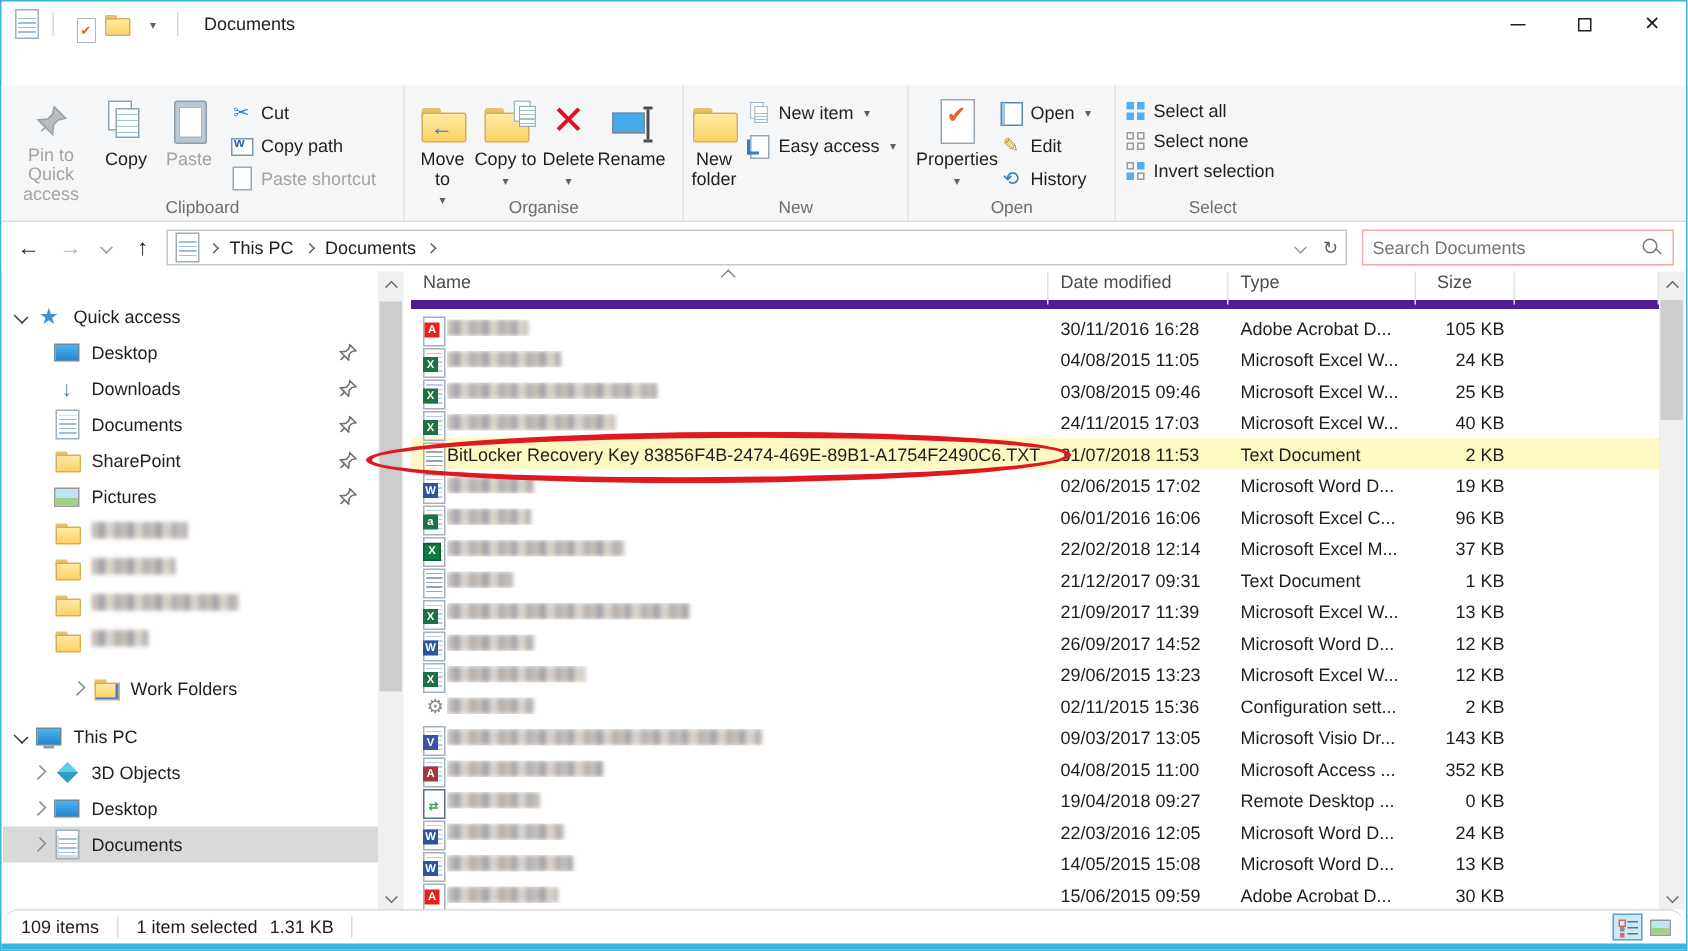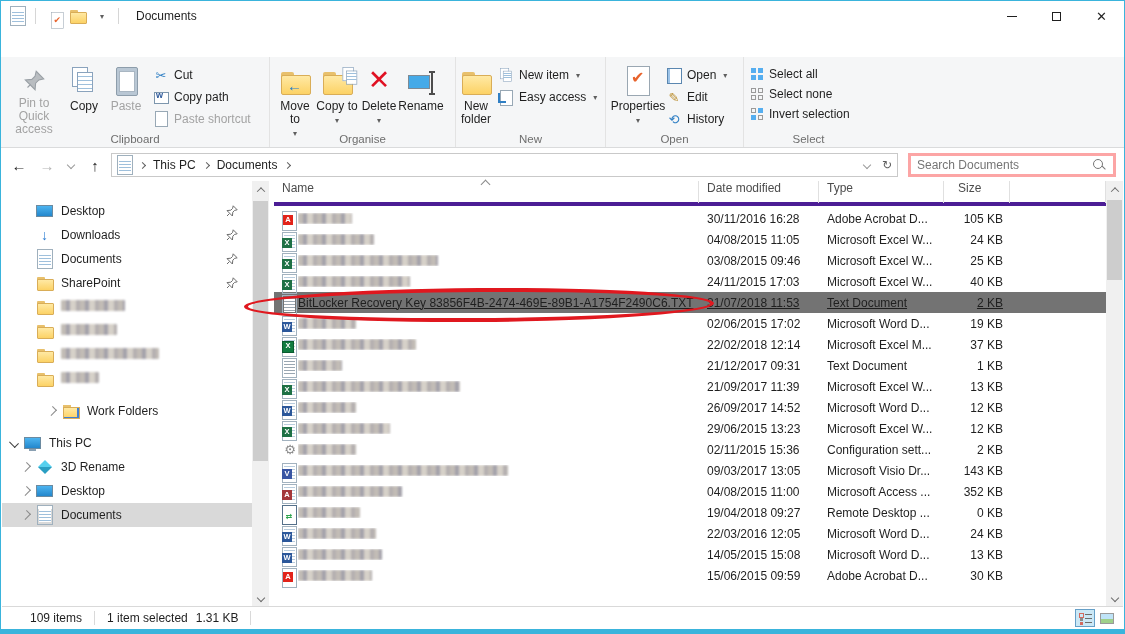--- a/index.html
+++ b/index.html
@@ -75,21 +75,21 @@
   
   .addrbar { position:absolute; left:0; top:148px; right:0; height:32px; display:flex; align-items:center; background:#fff; padding:0 8px 0 6px; gap:4px; }
   .nav-btn { width:24px; height:24px; display:flex; align-items:center; justify-content:center; font-size:15px; }
   .nav-chev { width:16px; }
   .addr-box { flex:1; height:24px; border:1px solid #c9c9c9; display:flex; align-items:center; background:#fff; }
   .addr-icon-wrap { width:26px; display:flex; justify-content:center; }
   .bc-item { padding:0 6px; }
   .bc-sep { width:5px; height:5px; border-right:1.2px solid #5f5f5f; border-top:1.2px solid #5f5f5f; transform:rotate(45deg); margin:0 2px; }
   .addr-right { margin-left:auto; display:flex; }
   .addr-btn { width:20px; height:22px; display:flex; align-items:center; justify-content:center; color:#5f5f5f; }
-  .search-box { width:208px; height:24px; border:3px solid #fca5a5; display:flex; align-items:center; margin-left:6px;gap:44px; }
+  .search-box { width:208px; height:24px; border:1px solid #fca5a5; display:flex; align-items:center; margin-left:6px;gap:44px; }
   .search-box input { flex:1; border:none; outline:none; font:inherit; color:#6d6d6d; padding:0 6px; min-width:0; }
   .mag { position:relative; width:16px; height:16px; margin-right:6px; }
   .mag::before { content:""; position:absolute; left:2px; top:2px; width:8px; height:8px; border:1.4px solid #777; border-radius:50%; }
   .mag::after { content:""; position:absolute; left:10px; top:10px; width:5px; height:1.4px; background:#777; transform:rotate(45deg); }
 
   
   .main { position:absolute; left:1px; top:180px; right:1px; bottom:27px; }
   .sidebar { position:absolute; left:0; top:0; width:250px; bottom:0; overflow:hidden; padding-top:18px; }
   .side-item { display:flex; align-items:center; height:24px; padding-left:8px; }
   .side-item.lvl1 { padding-left:20px; }
@@ -114,28 +114,28 @@
   .ic-folder::before { content:""; position:absolute; left:1px; top:2px; width:8px; height:4px; background:#e8c06c; border-radius:1px 1px 0 0; }
   .ic-folder::after { content:""; position:absolute; left:1px; top:4px; width:15px; height:10px; background:linear-gradient(#ffe9a4,#fcd265); border:1px solid #d9ad57; border-radius:1px; }
   .ic-pictures::before { content:""; width:15px; height:11px; border:1px solid #9a9a9a; background:linear-gradient(180deg,#bfe3f7 0 55%,#9fd08a 55%); }
   .ic-workfolder::before { content:""; position:absolute; left:1px; top:2px; width:8px; height:4px; background:#e8c06c; }
   .ic-workfolder::after { content:""; position:absolute; left:1px; top:4px; width:15px; height:10px; background:linear-gradient(#ffe9a4,#fcd265); border:1px solid #d9ad57;
      box-shadow:inset -2px -1px 0 #3f7fd4; }
   .ic-cube::before { content:""; width:10px; height:10px; background:linear-gradient(135deg,#56d0ee 0 50%,#2a9ec2 50%); transform:rotate(45deg); }
 
   
   .filelist { position:absolute; left:272px; top:0; right:17px; bottom:0; }
-  .lheader { display:grid; grid-template-columns:425px 120px 125px 66px 1fr; height:25px; align-items:end; color:#4c4c4c; border-bottom:4px solid #4c1d95; position:relative; }
+  .lheader { display:grid; grid-template-columns:425px 120px 125px 66px 1fr; height:25px; align-items:end; color:#4c4c4c; border-bottom:6px solid #4c1d95; position:relative; }
   .lheader > div { padding:0 0 4px 8px; border-right:1px solid #e0e0e0; height:22px; }
   .lheader > div:last-child { border-right:none; }
   .lheader .hsize { text-align:left; padding-left:14px; }
   .sort-ind { position:absolute; left:208px; top:0px; width:7px; height:7px; border-left:1.4px solid #8a8a8a; border-top:1.4px solid #8a8a8a; transform:rotate(45deg); }
   .rows { position:absolute; left:0; top:27px; right:0; bottom:0; }
   .frow { display:grid; grid-template-columns:24px 401px 120px 125px 63px; height:21px; align-items:center; }
-  .frow.selected { background:#737373;text-decoration:underline; }
+  .frow.selected { background:#fef9c3; }
   .frow .fi { margin-left:8px; }
   .fname { white-space:nowrap; overflow:hidden; display:flex; align-items:center; }
   .fdate, .ftype { padding-left:8px; white-space:nowrap; }
   .fsize { text-align:right; padding-right:4px; white-space:nowrap; }
   .blur { display:inline-block; height:11px; border-radius:1px; opacity:.8; filter:blur(1.3px);
      background:repeating-linear-gradient(90deg,#b3aca4 0 5px,#8e8b96 5px 9px,#cdc6bc 9px 15px,#a39d9d 15px 19px); }
 
   
   .fi { position:relative; width:16px; height:16px; }
   .fi::before { content:""; position:absolute; right:1px; top:0; width:11px; height:14px; background:#fff; border:1px solid #a2b2bf;
@@ -162,21 +162,21 @@
   .vscroll { position:absolute; top:0; bottom:0; width:17px; background:#f0f0f0; }
   .vscroll.side { left:250px; }
   .vscroll.list { right:0; }
   .scroll-arrow { position:absolute; left:0; width:17px; height:17px; display:flex; align-items:center; justify-content:center; }
   .scroll-arrow .tri { width:6px; height:6px; border-right:1.4px solid #6d6d6d; border-bottom:1.4px solid #6d6d6d; }
   .tri.up { transform:rotate(-135deg) translate(-1px,-1px); }
   .tri.down { transform:rotate(45deg); }
   .scroll-thumb { position:absolute; left:1px; width:15px; background:#cdcdcd; }
 
   
-  .statusbar { position:absolute; left:1px; right:1px; bottom:4px; height:23px; background:#fff; border-top:1px solid #d9d9d9; display:flex; align-items:center; padding-left:28px; }
+  .statusbar { position:absolute; left:1px; right:1px; bottom:4px; height:23px; background:#fff; border-top:1px solid #d9d9d9; display:flex; align-items:center; padding-left:12px;border-radius:11px; }
   .status-div { width:1px; height:14px; background:#d9d9d9; margin:0 12px; }
   .view-btns { margin-left:auto; display:flex; align-items:center; gap:2px; padding-right:6px; }
   .view-btn { width:20px; height:18px; display:flex; align-items:center; justify-content:center; border:1px solid transparent; }
   .view-btn.active { background:#cbe8f6; border-color:#66a0c8; }
   .ic-details { position:relative; width:13px; height:11px; }
   .ic-details::before { content:""; position:absolute; left:0; top:0; width:3px; height:3px; border:1px solid #d46a5f; box-shadow:0 4px 0 -1px #8a8a8a,0 8px 0 -1px #d46a5f; }
   .ic-details::after { content:""; position:absolute; left:6px; top:1px; width:7px; height:1px; background:#6d6d6d; box-shadow:0 4px 0 #6d6d6d,0 8px 0 #6d6d6d; }
   .ic-thumbs { width:14px; height:11px; border:1px solid #9a9a9a; background:linear-gradient(180deg,#bfe3f7 0 55%,#9fd08a 55%); }
 </style>
 </head>
@@ -394,20 +394,28 @@
     </div>
     <div class="search-box">
       <input placeholder="Search Documents" style="">
       <span class="mag"></span>
     </div>
   </div>
 
   <div class="main">
 
     <div class="sidebar">
+  <div class="side-item lvl0">
+    <span class="chev chev-down"></span>
+    <span class="sic ic-star"></span>
+    <span class="side-label">Quick access</span>
+    <svg class="pin" width="12" height="12" viewBox="0 0 12 12" style="visibility: hidden;">
+            <path d="M7.2 0.8 L11.2 4.8 L8.6 5.4 L6.8 7.2 L6.4 11 L1 5.6 L4.8 5.2 L6.6 3.4 Z M1 11 L3.4 8.6" fill="none" stroke="#6d6d6d" stroke-width="1"></path>
+          </svg>
+  </div>
 
   <div class="side-item lvl1">
     <span class="chev chev-none"></span>
     <span class="sic ic-desktop"></span>
     <span class="side-label">Desktop</span>
     <svg class="pin" width="12" height="12" viewBox="0 0 12 12">
             <path d="M7.2 0.8 L11.2 4.8 L8.6 5.4 L6.8 7.2 L6.4 11 L1 5.6 L4.8 5.2 L6.6 3.4 Z M1 11 L3.4 8.6" fill="none" stroke="#6d6d6d" stroke-width="1"></path>
           </svg>
   </div>
 
@@ -431,20 +439,28 @@
 
   <div class="side-item lvl1">
     <span class="chev chev-none"></span>
     <span class="sic ic-folder"></span>
     <span class="side-label">SharePoint</span>
     <svg class="pin" width="12" height="12" viewBox="0 0 12 12">
             <path d="M7.2 0.8 L11.2 4.8 L8.6 5.4 L6.8 7.2 L6.4 11 L1 5.6 L4.8 5.2 L6.6 3.4 Z M1 11 L3.4 8.6" fill="none" stroke="#6d6d6d" stroke-width="1"></path>
           </svg>
   </div>
 
+  <div class="side-item lvl1">
+    <span class="chev chev-none"></span>
+    <span class="sic ic-pictures"></span>
+    <span class="side-label">Pictures</span>
+    <svg class="pin" width="12" height="12" viewBox="0 0 12 12">
+            <path d="M7.2 0.8 L11.2 4.8 L8.6 5.4 L6.8 7.2 L6.4 11 L1 5.6 L4.8 5.2 L6.6 3.4 Z M1 11 L3.4 8.6" fill="none" stroke="#6d6d6d" stroke-width="1"></path>
+          </svg>
+  </div>
 
   <div class="side-item lvl1">
     <span class="chev chev-none"></span>
     <span class="sic ic-folder"></span>
     <span class="side-label"><span class="blur" style="width: 64px;"></span></span>
     <svg class="pin" width="12" height="12" viewBox="0 0 12 12" style="visibility: hidden;">
             <path d="M7.2 0.8 L11.2 4.8 L8.6 5.4 L6.8 7.2 L6.4 11 L1 5.6 L4.8 5.2 L6.6 3.4 Z M1 11 L3.4 8.6" fill="none" stroke="#6d6d6d" stroke-width="1"></path>
           </svg>
   </div>
 
@@ -490,21 +506,21 @@
     <span class="sic ic-pc"></span>
     <span class="side-label">This PC</span>
     <svg class="pin" width="12" height="12" viewBox="0 0 12 12" style="visibility: hidden;">
             <path d="M7.2 0.8 L11.2 4.8 L8.6 5.4 L6.8 7.2 L6.4 11 L1 5.6 L4.8 5.2 L6.6 3.4 Z M1 11 L3.4 8.6" fill="none" stroke="#6d6d6d" stroke-width="1"></path>
           </svg>
   </div>
 
   <div class="side-item lvl1">
     <span class="chev chev-right"></span>
     <span class="sic ic-cube"></span>
-    <span class="side-label">3D Rename</span>
+    <span class="side-label">3D Objects</span>
     <svg class="pin" width="12" height="12" viewBox="0 0 12 12" style="visibility: hidden;">
             <path d="M7.2 0.8 L11.2 4.8 L8.6 5.4 L6.8 7.2 L6.4 11 L1 5.6 L4.8 5.2 L6.6 3.4 Z M1 11 L3.4 8.6" fill="none" stroke="#6d6d6d" stroke-width="1"></path>
           </svg>
   </div>
 
   <div class="side-item lvl1">
     <span class="chev chev-right"></span>
     <span class="sic ic-desktop"></span>
     <span class="side-label">Desktop</span>
     <svg class="pin" width="12" height="12" viewBox="0 0 12 12" style="visibility: hidden;">
@@ -593,20 +609,29 @@
   <div class="frow">
     <span class="fi fi-word"></span>
     <span class="fname">
               <span class="blur" style="width: 58px;"></span>
             </span>
     <span class="fdate">02/06/2015 17:02</span>
     <span class="ftype">Microsoft Word D...</span>
     <span class="fsize">19 KB</span>
   </div>
 
+  <div class="frow">
+    <span class="fi fi-excel-csv"></span>
+    <span class="fname">
+              <span class="blur" style="width: 56px;"></span>
+            </span>
+    <span class="fdate">06/01/2016 16:06</span>
+    <span class="ftype">Microsoft Excel C...</span>
+    <span class="fsize">96 KB</span>
+  </div>
 
   <div class="frow">
     <span class="fi fi-excel-macro"></span>
     <span class="fname">
               <span class="blur" style="width: 118px;"></span>
             </span>
     <span class="fdate">22/02/2018 12:14</span>
     <span class="ftype">Microsoft Excel M...</span>
     <span class="fsize">37 KB</span>
   </div>

